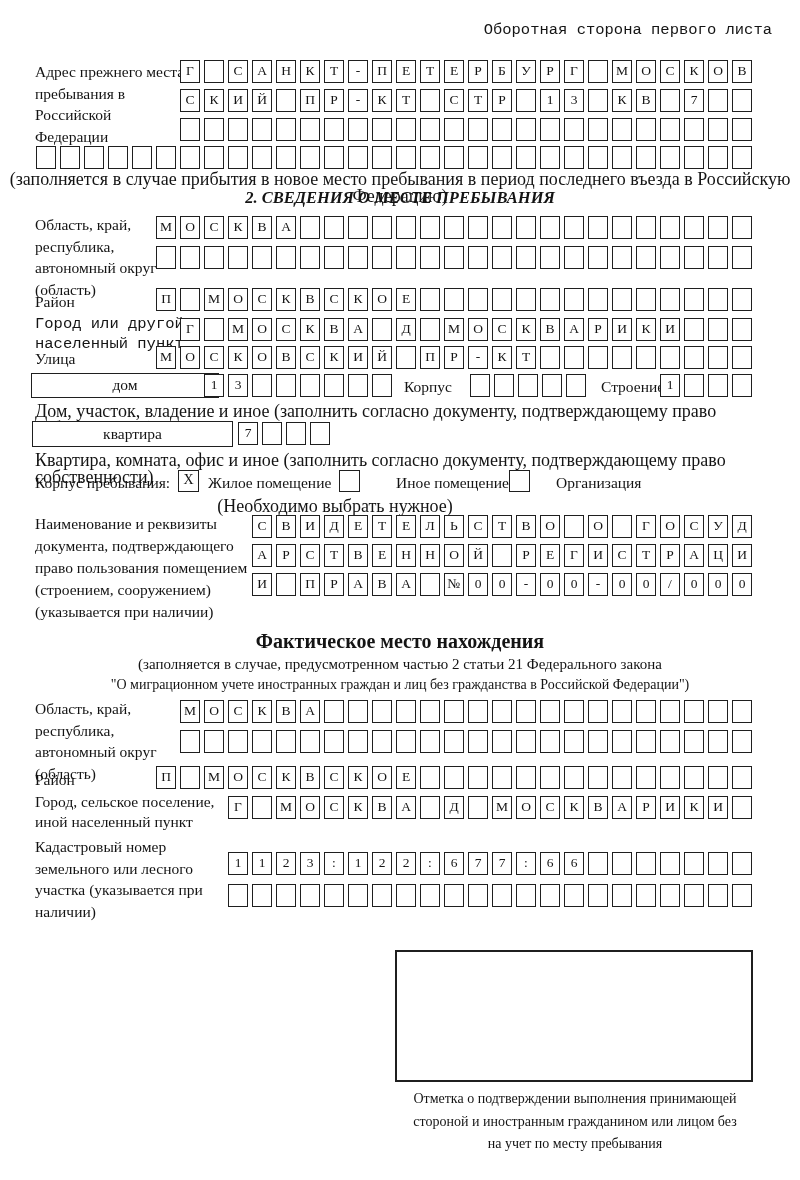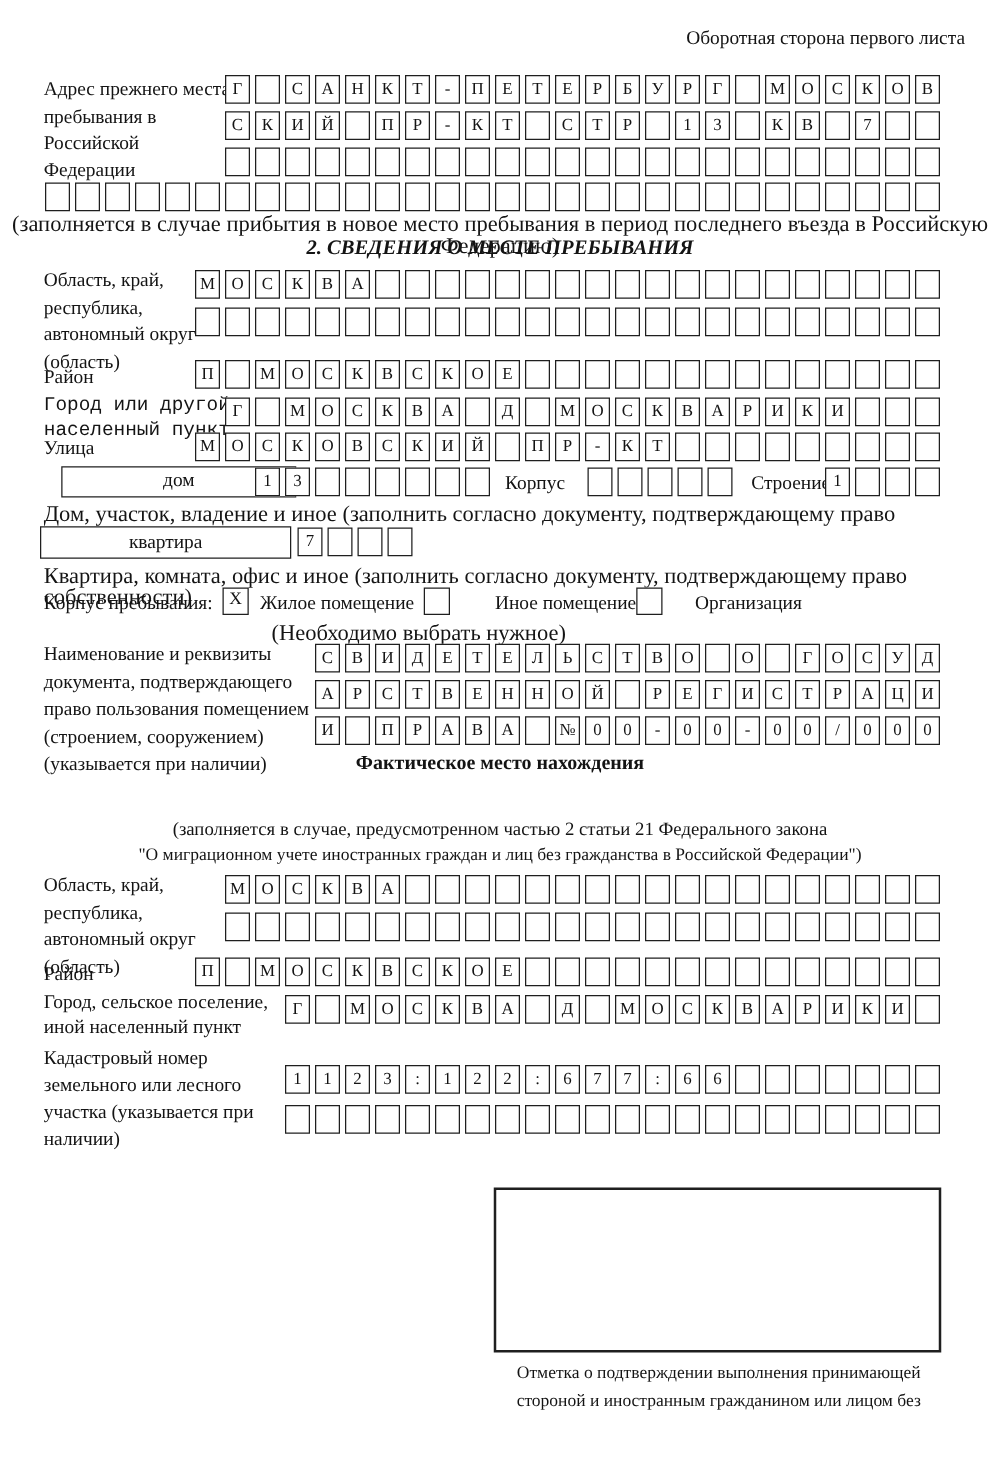--- a/index.html
+++ b/index.html
@@ -27,21 +27,21 @@
     border:1.6px solid #1f1f1f;text-align:center;font-size:14px;line-height:18px;
     vertical-align:middle;background:#fff;
   }
   .bigbox{position:absolute;box-sizing:border-box;border:2px solid #1f1f1f;background:#fff;}
 </style>
 </head>
 <body>
 
 <div class="sheet">
 
-  <div class="abs lbl" style="top:20px;right:28px;">Оборотная сторона первого листа</div>
+  <div class="abs lbl" style="top:20px;right:28px;font-family:Liberation Mono, monospace;">Оборотная сторона первого листа</div>
 
   <div class="abs lbl" style="top:61px;left:35px;width:152px;">Адрес прежнего места пребывания в Российской Федерации</div>
   <div class="row" style="top:60px;left:180px;"><span class="cell">Г</span><span class="cell"></span><span class="cell">С</span><span class="cell">А</span><span class="cell">Н</span><span class="cell">К</span><span class="cell">Т</span><span class="cell">-</span><span class="cell">П</span><span class="cell">Е</span><span class="cell">Т</span><span class="cell">Е</span><span class="cell">Р</span><span class="cell">Б</span><span class="cell">У</span><span class="cell">Р</span><span class="cell">Г</span><span class="cell"></span><span class="cell">М</span><span class="cell">О</span><span class="cell">С</span><span class="cell">К</span><span class="cell">О</span><span class="cell">В</span></div>
   <div class="row" style="top:89px;left:180px;"><span class="cell">С</span><span class="cell">К</span><span class="cell">И</span><span class="cell">Й</span><span class="cell"></span><span class="cell">П</span><span class="cell">Р</span><span class="cell">-</span><span class="cell">К</span><span class="cell">Т</span><span class="cell"></span><span class="cell">С</span><span class="cell">Т</span><span class="cell">Р</span><span class="cell"></span><span class="cell">1</span><span class="cell">3</span><span class="cell"></span><span class="cell">К</span><span class="cell">В</span><span class="cell"></span><span class="cell">7</span><span class="cell"></span><span class="cell"></span></div>
   <div class="row" style="top:118px;left:180px;"><span class="cell"></span><span class="cell"></span><span class="cell"></span><span class="cell"></span><span class="cell"></span><span class="cell"></span><span class="cell"></span><span class="cell"></span><span class="cell"></span><span class="cell"></span><span class="cell"></span><span class="cell"></span><span class="cell"></span><span class="cell"></span><span class="cell"></span><span class="cell"></span><span class="cell"></span><span class="cell"></span><span class="cell"></span><span class="cell"></span><span class="cell"></span><span class="cell"></span><span class="cell"></span><span class="cell"></span></div>
   <div class="row" style="top:146px;left:36px;"><span class="cell"></span><span class="cell"></span><span class="cell"></span><span class="cell"></span><span class="cell"></span><span class="cell"></span><span class="cell"></span><span class="cell"></span><span class="cell"></span><span class="cell"></span><span class="cell"></span><span class="cell"></span><span class="cell"></span><span class="cell"></span><span class="cell"></span><span class="cell"></span><span class="cell"></span><span class="cell"></span><span class="cell"></span><span class="cell"></span><span class="cell"></span><span class="cell"></span><span class="cell"></span><span class="cell"></span><span class="cell"></span><span class="cell"></span><span class="cell"></span><span class="cell"></span><span class="cell"></span><span class="cell"></span></div>
   <div class="abs cap center" style="top:171px;">(заполняется в случае прибытия в новое место пребывания в период последнего въезда в Российскую Федерацию)</div>
 
   <div class="abs title center" style="top:188px;font-style:italic;">2. СВЕДЕНИЯ О МЕСТЕ ПРЕБЫВАНИЯ</div>
 
@@ -51,21 +51,21 @@
 
   <div class="abs lbl" style="top:291px;left:35px;">Район</div>
   <div class="row" style="top:288px;left:156px;"><span class="cell">П</span><span class="cell"></span><span class="cell">М</span><span class="cell">О</span><span class="cell">С</span><span class="cell">К</span><span class="cell">В</span><span class="cell">С</span><span class="cell">К</span><span class="cell">О</span><span class="cell">Е</span><span class="cell"></span><span class="cell"></span><span class="cell"></span><span class="cell"></span><span class="cell"></span><span class="cell"></span><span class="cell"></span><span class="cell"></span><span class="cell"></span><span class="cell"></span><span class="cell"></span><span class="cell"></span><span class="cell"></span><span class="cell"></span></div>
 
   <div class="abs lbl" style="top:314px;left:35px;width:150px;line-height:20px;font-family:Liberation Mono, monospace;">Город или другой населенный пункт</div>
   <div class="row" style="top:318px;left:180px;"><span class="cell">Г</span><span class="cell"></span><span class="cell">М</span><span class="cell">О</span><span class="cell">С</span><span class="cell">К</span><span class="cell">В</span><span class="cell">А</span><span class="cell"></span><span class="cell">Д</span><span class="cell"></span><span class="cell">М</span><span class="cell">О</span><span class="cell">С</span><span class="cell">К</span><span class="cell">В</span><span class="cell">А</span><span class="cell">Р</span><span class="cell">И</span><span class="cell">К</span><span class="cell">И</span><span class="cell"></span><span class="cell"></span><span class="cell"></span></div>
 
   <div class="abs lbl" style="top:348px;left:35px;">Улица</div>
   <div class="row" style="top:346px;left:156px;"><span class="cell">М</span><span class="cell">О</span><span class="cell">С</span><span class="cell">К</span><span class="cell">О</span><span class="cell">В</span><span class="cell">С</span><span class="cell">К</span><span class="cell">И</span><span class="cell">Й</span><span class="cell"></span><span class="cell">П</span><span class="cell">Р</span><span class="cell">-</span><span class="cell">К</span><span class="cell">Т</span><span class="cell"></span><span class="cell"></span><span class="cell"></span><span class="cell"></span><span class="cell"></span><span class="cell"></span><span class="cell"></span><span class="cell"></span><span class="cell"></span></div>
 
-  <div class="wbox" style="top:373px;left:49px;width:188px;height:25px;line-height:22px;">дом</div>
+  <div class="wbox" style="top:373px;left:31px;width:188px;height:25px;line-height:22px;">дом</div>
   <div class="row" style="top:374px;left:204px;"><span class="cell">1</span><span class="cell">3</span><span class="cell"></span><span class="cell"></span><span class="cell"></span><span class="cell"></span><span class="cell"></span><span class="cell"></span></div>
   <div class="abs lbl" style="top:376px;left:404px;">Корпус</div>
   <div class="row" style="top:374px;left:470px;"><span class="cell"></span><span class="cell"></span><span class="cell"></span><span class="cell"></span><span class="cell"></span></div>
   <div class="abs lbl" style="top:376px;left:601px;">Строение</div>
   <div class="row" style="top:374px;left:660px;"><span class="cell">1</span><span class="cell"></span><span class="cell"></span><span class="cell"></span></div>
   <div class="abs cap" style="top:403px;left:35px;">Дом, участок, владение и иное (заполнить согласно документу, подтверждающему право собственности)</div>
 
   <div class="wbox" style="top:421px;left:32px;width:201px;height:26px;line-height:23px;">квартира</div>
   <div class="row" style="top:422px;left:238px;"><span class="cell">7</span><span class="cell"></span><span class="cell"></span><span class="cell"></span></div>
   <div class="abs cap" style="top:452px;left:35px;">Квартира, комната, офис и иное (заполнить согласно документу, подтверждающему право собственности)</div>
@@ -77,21 +77,21 @@
   <div class="abs lbl" style="top:472px;left:376px;margin-left:20px;">Иное помещение</div>
   <span class="chk abs" style="top:470px;left:509px;"></span>
   <div class="abs lbl" style="top:472px;left:556px;">Организация</div>
   <div class="abs cap" style="top:498px;left:160px;width:350px;text-align:center;">(Необходимо выбрать нужное)</div>
 
   <div class="abs lbl" style="top:513px;left:35px;width:216px;line-height:22px;">Наименование и реквизиты документа, подтверждающего право пользования помещением (строением, сооружением) (указывается при наличии)</div>
   <div class="row" style="top:515px;left:252px;"><span class="cell">С</span><span class="cell">В</span><span class="cell">И</span><span class="cell">Д</span><span class="cell">Е</span><span class="cell">Т</span><span class="cell">Е</span><span class="cell">Л</span><span class="cell">Ь</span><span class="cell">С</span><span class="cell">Т</span><span class="cell">В</span><span class="cell">О</span><span class="cell"></span><span class="cell">О</span><span class="cell"></span><span class="cell">Г</span><span class="cell">О</span><span class="cell">С</span><span class="cell">У</span><span class="cell">Д</span></div>
   <div class="row" style="top:544px;left:252px;"><span class="cell">А</span><span class="cell">Р</span><span class="cell">С</span><span class="cell">Т</span><span class="cell">В</span><span class="cell">Е</span><span class="cell">Н</span><span class="cell">Н</span><span class="cell">О</span><span class="cell">Й</span><span class="cell"></span><span class="cell">Р</span><span class="cell">Е</span><span class="cell">Г</span><span class="cell">И</span><span class="cell">С</span><span class="cell">Т</span><span class="cell">Р</span><span class="cell">А</span><span class="cell">Ц</span><span class="cell">И</span></div>
   <div class="row" style="top:573px;left:252px;"><span class="cell">И</span><span class="cell"></span><span class="cell">П</span><span class="cell">Р</span><span class="cell">А</span><span class="cell">В</span><span class="cell">А</span><span class="cell"></span><span class="cell">№</span><span class="cell">0</span><span class="cell">0</span><span class="cell">-</span><span class="cell">0</span><span class="cell">0</span><span class="cell">-</span><span class="cell">0</span><span class="cell">0</span><span class="cell">/</span><span class="cell">0</span><span class="cell">0</span><span class="cell">0</span></div>
 
-  <div class="abs title center" style="top:602px;font-size:16px;">Фактическое место нахождения</div>
+  <div class="abs title center" style="top:630px;font-size:20px;">Фактическое место нахождения</div>
   <div class="abs cap center" style="top:656px;font-size:15px;">(заполняется в случае, предусмотренном частью 2 статьи 21 Федерального закона</div>
   <div class="abs cap center" style="top:676px;font-size:14px;">"О миграционном учете иностранных граждан и лиц без гражданства в Российской Федерации")</div>
 
   <div class="abs lbl" style="top:698px;left:35px;width:135px;">Область, край, республика, автономный округ (область)</div>
   <div class="row" style="top:700px;left:180px;"><span class="cell">М</span><span class="cell">О</span><span class="cell">С</span><span class="cell">К</span><span class="cell">В</span><span class="cell">А</span><span class="cell"></span><span class="cell"></span><span class="cell"></span><span class="cell"></span><span class="cell"></span><span class="cell"></span><span class="cell"></span><span class="cell"></span><span class="cell"></span><span class="cell"></span><span class="cell"></span><span class="cell"></span><span class="cell"></span><span class="cell"></span><span class="cell"></span><span class="cell"></span><span class="cell"></span><span class="cell"></span></div>
   <div class="row" style="top:730px;left:180px;"><span class="cell"></span><span class="cell"></span><span class="cell"></span><span class="cell"></span><span class="cell"></span><span class="cell"></span><span class="cell"></span><span class="cell"></span><span class="cell"></span><span class="cell"></span><span class="cell"></span><span class="cell"></span><span class="cell"></span><span class="cell"></span><span class="cell"></span><span class="cell"></span><span class="cell"></span><span class="cell"></span><span class="cell"></span><span class="cell"></span><span class="cell"></span><span class="cell"></span><span class="cell"></span><span class="cell"></span></div>
 
   <div class="abs lbl" style="top:769px;left:35px;">Район</div>
   <div class="row" style="top:766px;left:156px;"><span class="cell">П</span><span class="cell"></span><span class="cell">М</span><span class="cell">О</span><span class="cell">С</span><span class="cell">К</span><span class="cell">В</span><span class="cell">С</span><span class="cell">К</span><span class="cell">О</span><span class="cell">Е</span><span class="cell"></span><span class="cell"></span><span class="cell"></span><span class="cell"></span><span class="cell"></span><span class="cell"></span><span class="cell"></span><span class="cell"></span><span class="cell"></span><span class="cell"></span><span class="cell"></span><span class="cell"></span><span class="cell"></span><span class="cell"></span></div>
 
@@ -99,15 +99,16 @@
   <div class="row" style="top:796px;left:228px;"><span class="cell">Г</span><span class="cell"></span><span class="cell">М</span><span class="cell">О</span><span class="cell">С</span><span class="cell">К</span><span class="cell">В</span><span class="cell">А</span><span class="cell"></span><span class="cell">Д</span><span class="cell"></span><span class="cell">М</span><span class="cell">О</span><span class="cell">С</span><span class="cell">К</span><span class="cell">В</span><span class="cell">А</span><span class="cell">Р</span><span class="cell">И</span><span class="cell">К</span><span class="cell">И</span><span class="cell"></span></div>
 
   <div class="abs lbl" style="top:836px;left:35px;width:180px;">Кадастровый номер земельного или лесного участка (указывается при наличии)</div>
   <div class="row" style="top:852px;left:228px;"><span class="cell">1</span><span class="cell">1</span><span class="cell">2</span><span class="cell">3</span><span class="cell">:</span><span class="cell">1</span><span class="cell">2</span><span class="cell">2</span><span class="cell">:</span><span class="cell">6</span><span class="cell">7</span><span class="cell">7</span><span class="cell">:</span><span class="cell">6</span><span class="cell">6</span><span class="cell"></span><span class="cell"></span><span class="cell"></span><span class="cell"></span><span class="cell"></span><span class="cell"></span><span class="cell"></span></div>
   <div class="row" style="top:884px;left:228px;"><span class="cell"></span><span class="cell"></span><span class="cell"></span><span class="cell"></span><span class="cell"></span><span class="cell"></span><span class="cell"></span><span class="cell"></span><span class="cell"></span><span class="cell"></span><span class="cell"></span><span class="cell"></span><span class="cell"></span><span class="cell"></span><span class="cell"></span><span class="cell"></span><span class="cell"></span><span class="cell"></span><span class="cell"></span><span class="cell"></span><span class="cell"></span><span class="cell"></span></div>
 
   <div class="bigbox" style="top:950px;left:395px;width:358px;height:132px;"></div>
   <div class="abs cap" style="top:1088px;left:368px;width:414px;text-align:center;line-height:22.5px;font-size:14px;">
     <div>Отметка о подтверждении выполнения принимающей</div>
     <div>стороной и иностранным гражданином или лицом без</div>
+    <div>на учет по месту пребывания</div>
   </div>
 
 </div>
 
 </body></html>

